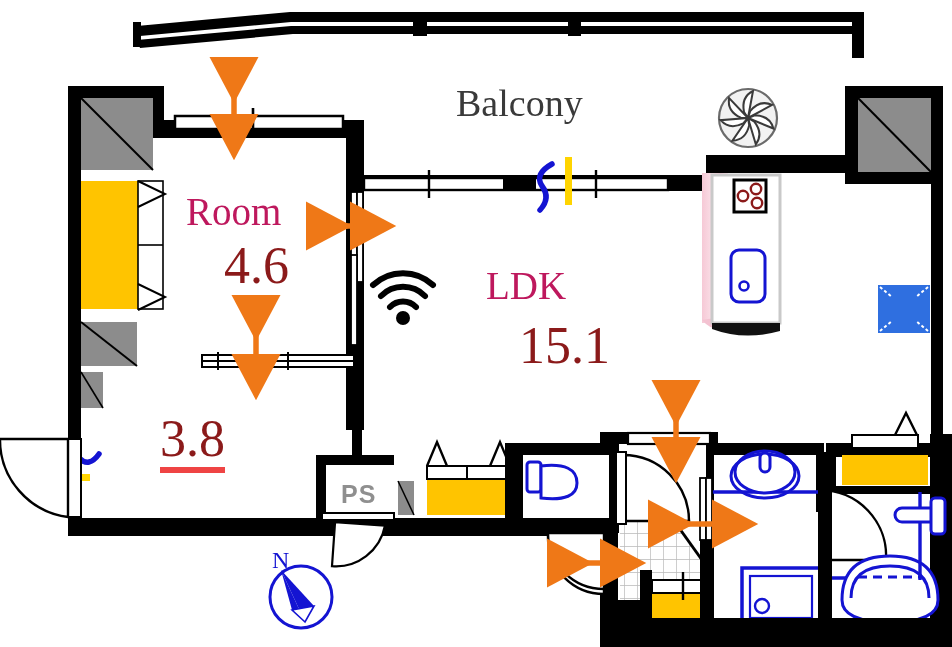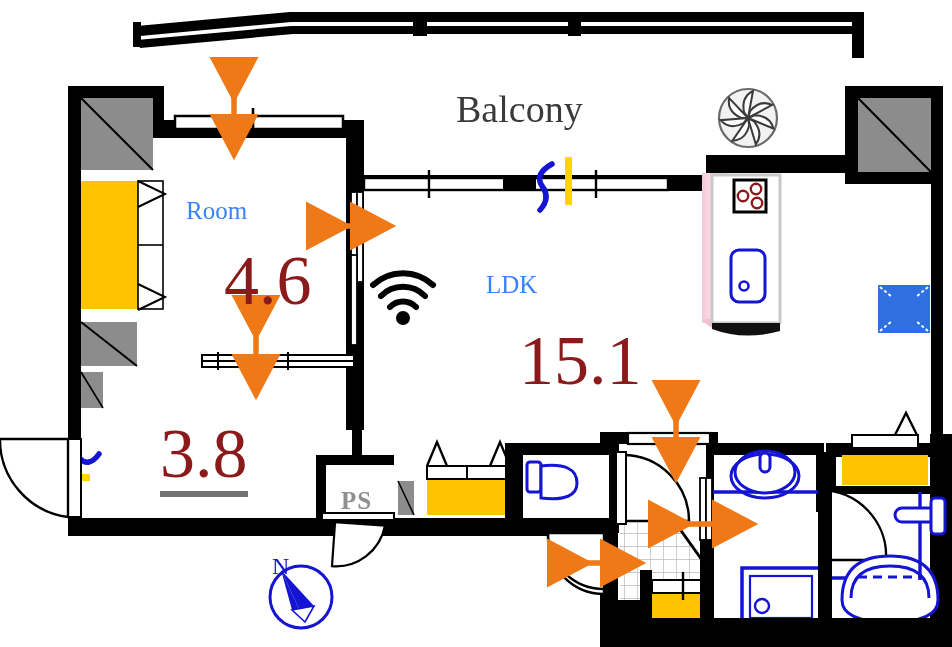--- a/index.html
+++ b/index.html
@@ -2,36 +2,36 @@
 <html><head>
 <meta charset="utf-8">
 <title>Floor Plan</title>
 <style>
   html,body{margin:0;padding:0;background:#ffffff;}
   body{
     font-family:"Liberation Serif", serif;
     width:952px;height:647px;overflow:hidden;position:relative;
   }
   #plan{position:absolute;left:0;top:0;width:952px;height:647px;}
-  .lbl{position:absolute;white-space:nowrap;margin-top:6px;}
+  .lbl{position:absolute;white-space:nowrap;}
   .room-name{
     font-family:"Liberation Serif", serif;
-    color:#3b82f6;font-size:25px;line-height:1;
+    color:#be185d;font-size:39px;line-height:1;
   }
   .room-area{
     font-family:"Liberation Serif", serif;
-    color:#8b1a1a;font-size:70px;line-height:1;font-weight:normal;
-  }
-  .room-area.underline{border-bottom:6px solid #737373;padding-bottom:2px;}
+    color:#8b1a1a;font-size:52px;line-height:1;font-weight:normal;
+  }
+  .room-area.underline{border-bottom:6px solid #ef4444;padding-bottom:2px;}
   .balcony-name{
     font-family:"Liberation Serif", serif;
     color:#3a3a3a;font-size:38px;line-height:1;
   }
   .ps-name{
-    font-family:Liberation Serif, serif;
+    font-family:Liberation Sans, sans-serif;
     color:#8f8f8f;font-size:25px;font-weight:bold;line-height:1;
     letter-spacing:1px;
   }
   .compass-n{
     font-family:"Liberation Serif", serif;
     color:#1414d2;font-size:24px;line-height:1;
   }
 </style>
 </head>
 <body>

